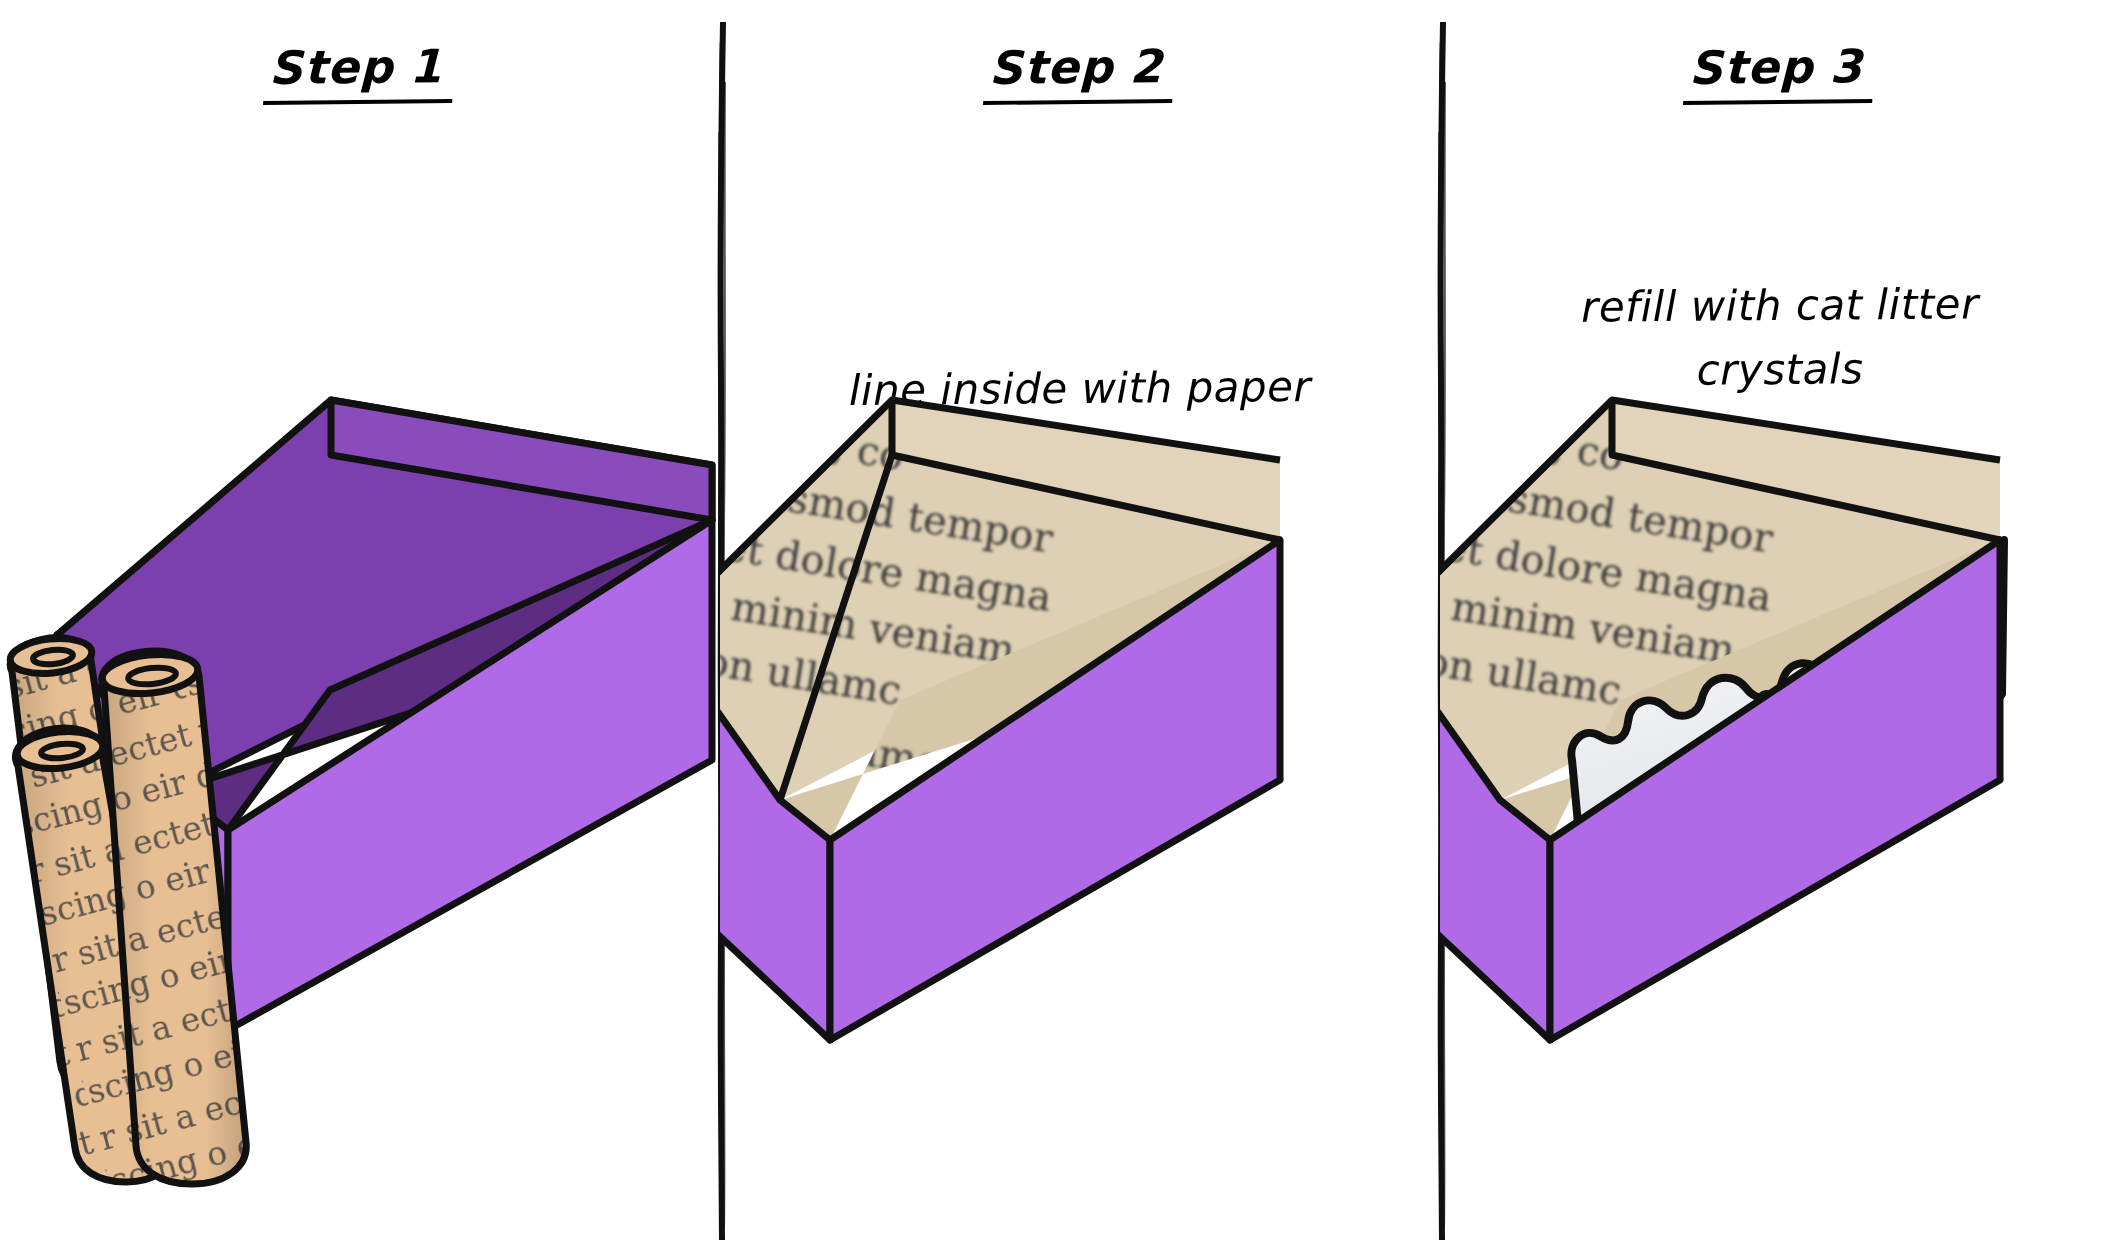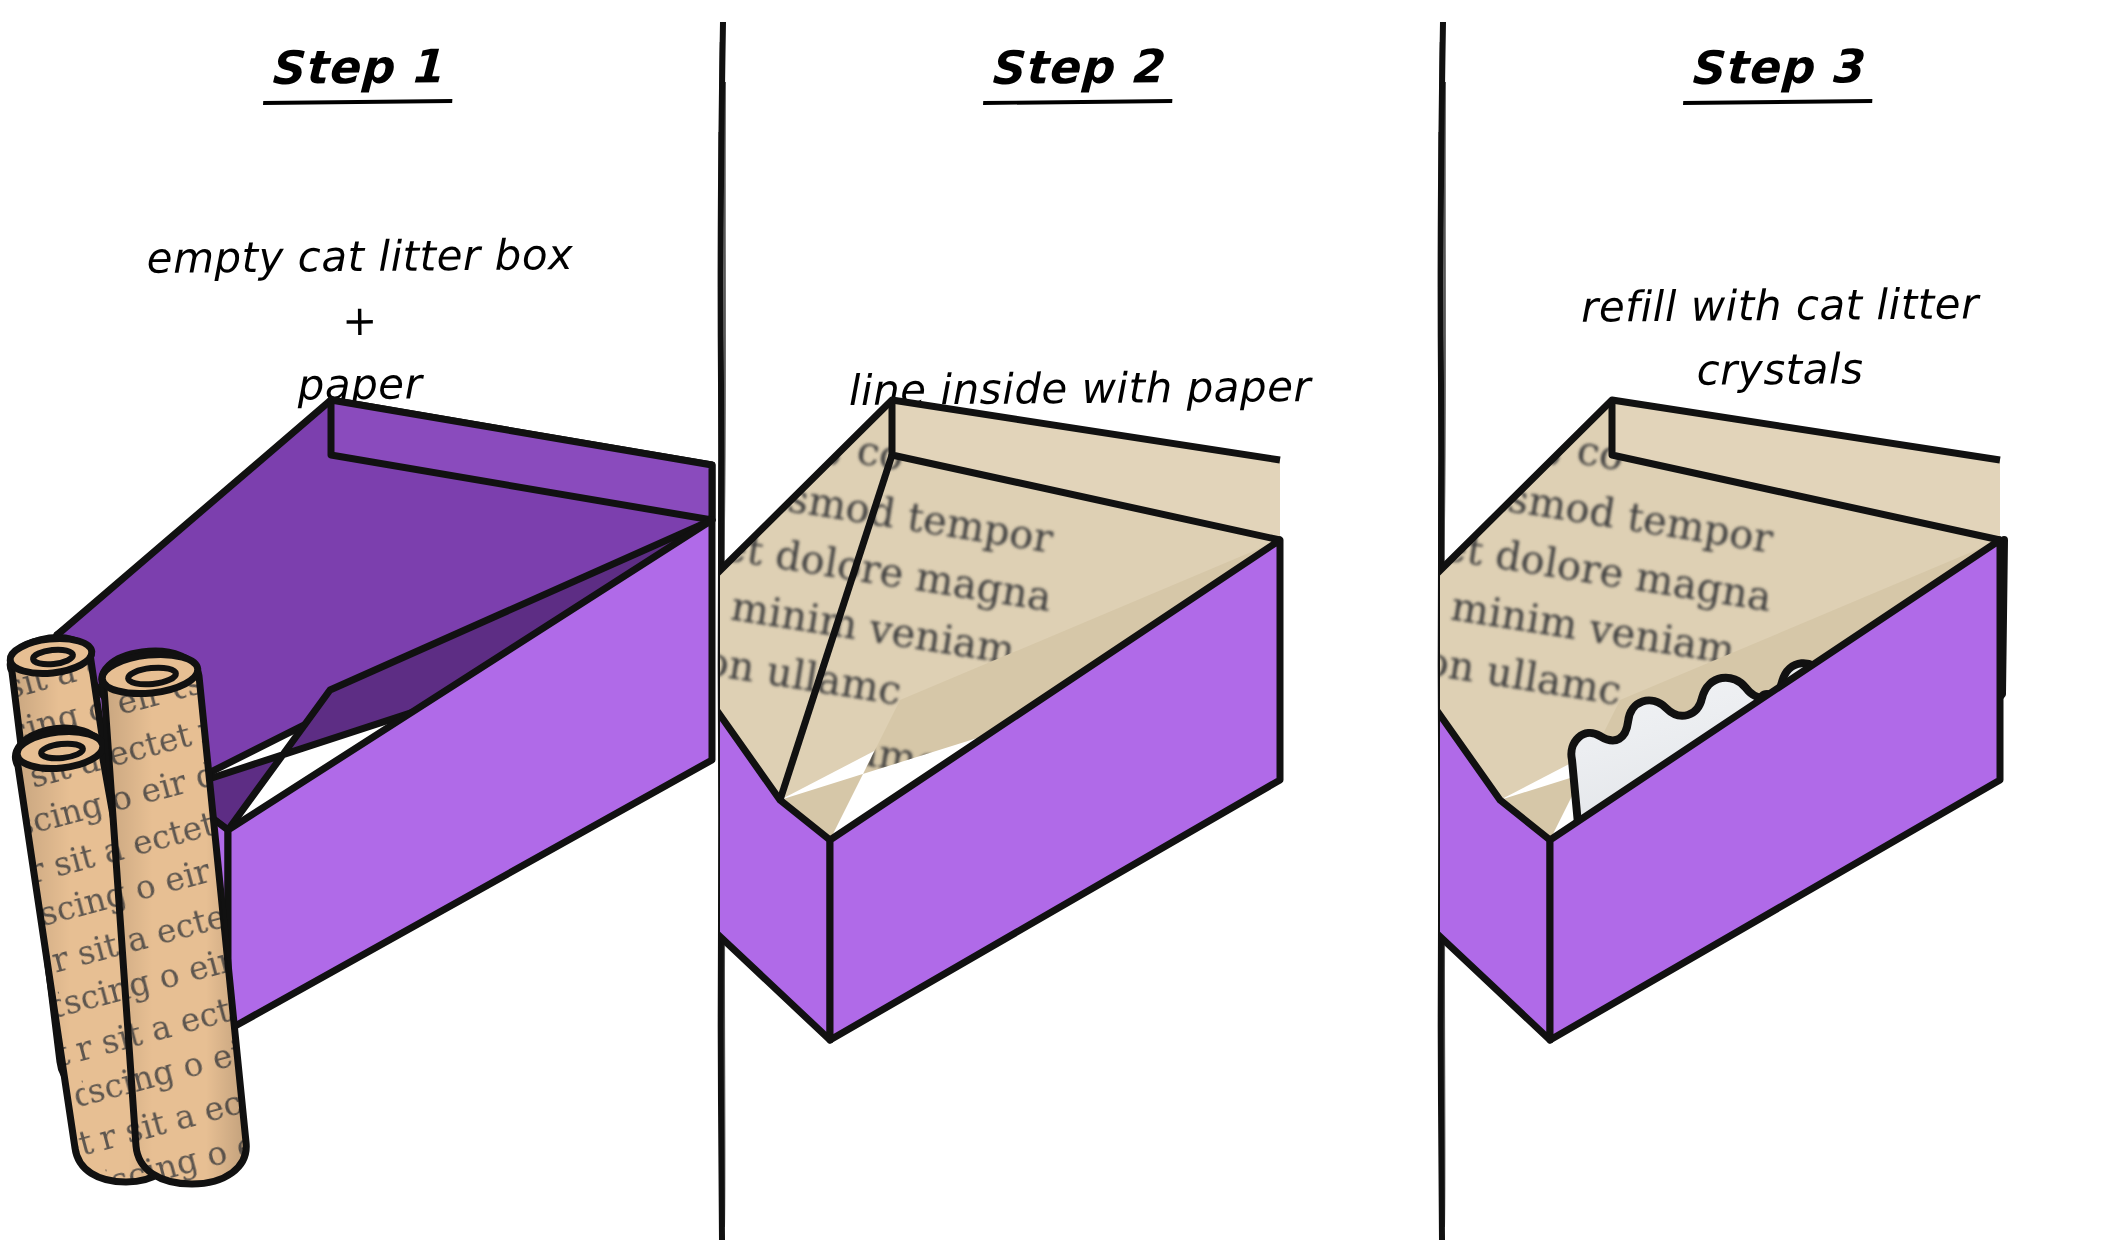--- a/index.html
+++ b/index.html
@@ -84,25 +84,20 @@
 <body>
 
 <div id="stage">
 
   <div class="panel" id="panel-1">
 
     <div class="step-title" id="title-1">
       <span class="t">Step 1</span>
     </div>
 
-    <div class="caption" id="cap-1">
-      <span class="ln">empty cat litter box</span>
-      <span class="ln">+</span>
-      <span class="ln">paper</span>
-    </div>
 
     <svg class="art" width="720" height="1256" viewBox="0 0 720 1256">
       <defs>
         <pattern id="paperRollTex" patternUnits="userSpaceOnUse" width="200" height="92" patternTransform="rotate(-15)">
           <rect width="200" height="92" fill="#e7bf93"></rect>
           <text x="2" y="34" font-family="'DejaVu Serif', serif" font-size="33" fill="#3f3f3f" opacity="0.82">r sit a ectet</text>
           <text x="2" y="78" font-family="'DejaVu Serif', serif" font-size="33" fill="#3f3f3f" opacity="0.82">scing o eir du</text>
         </pattern>
         <linearGradient id="rollShade" x1="0" y1="0" x2="1" y2="0">
           <stop offset="0%" stop-color="#000" stop-opacity="0.14"></stop>

